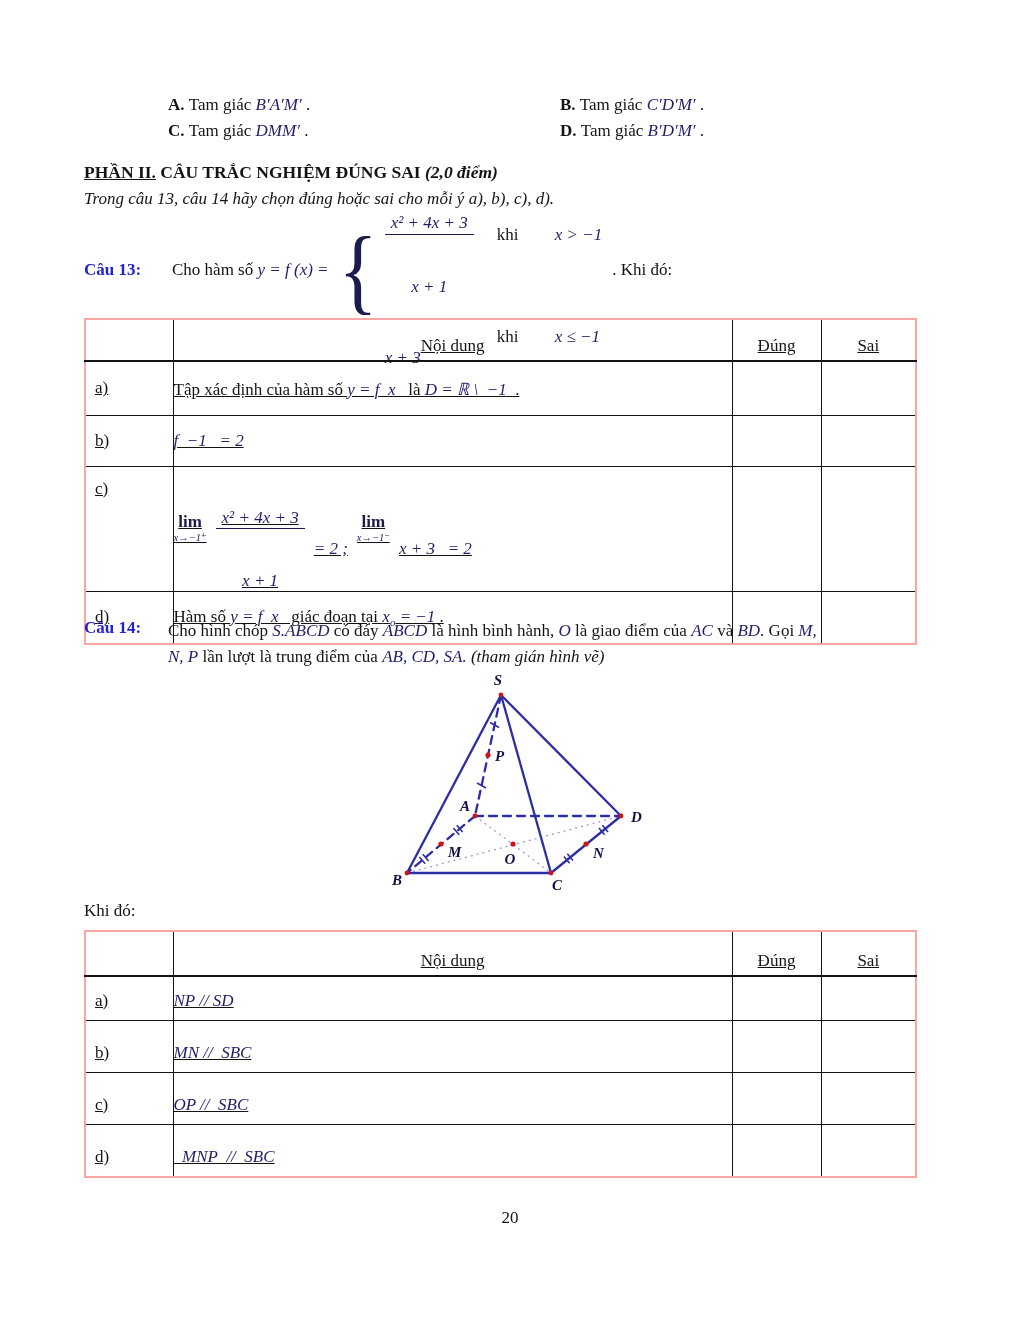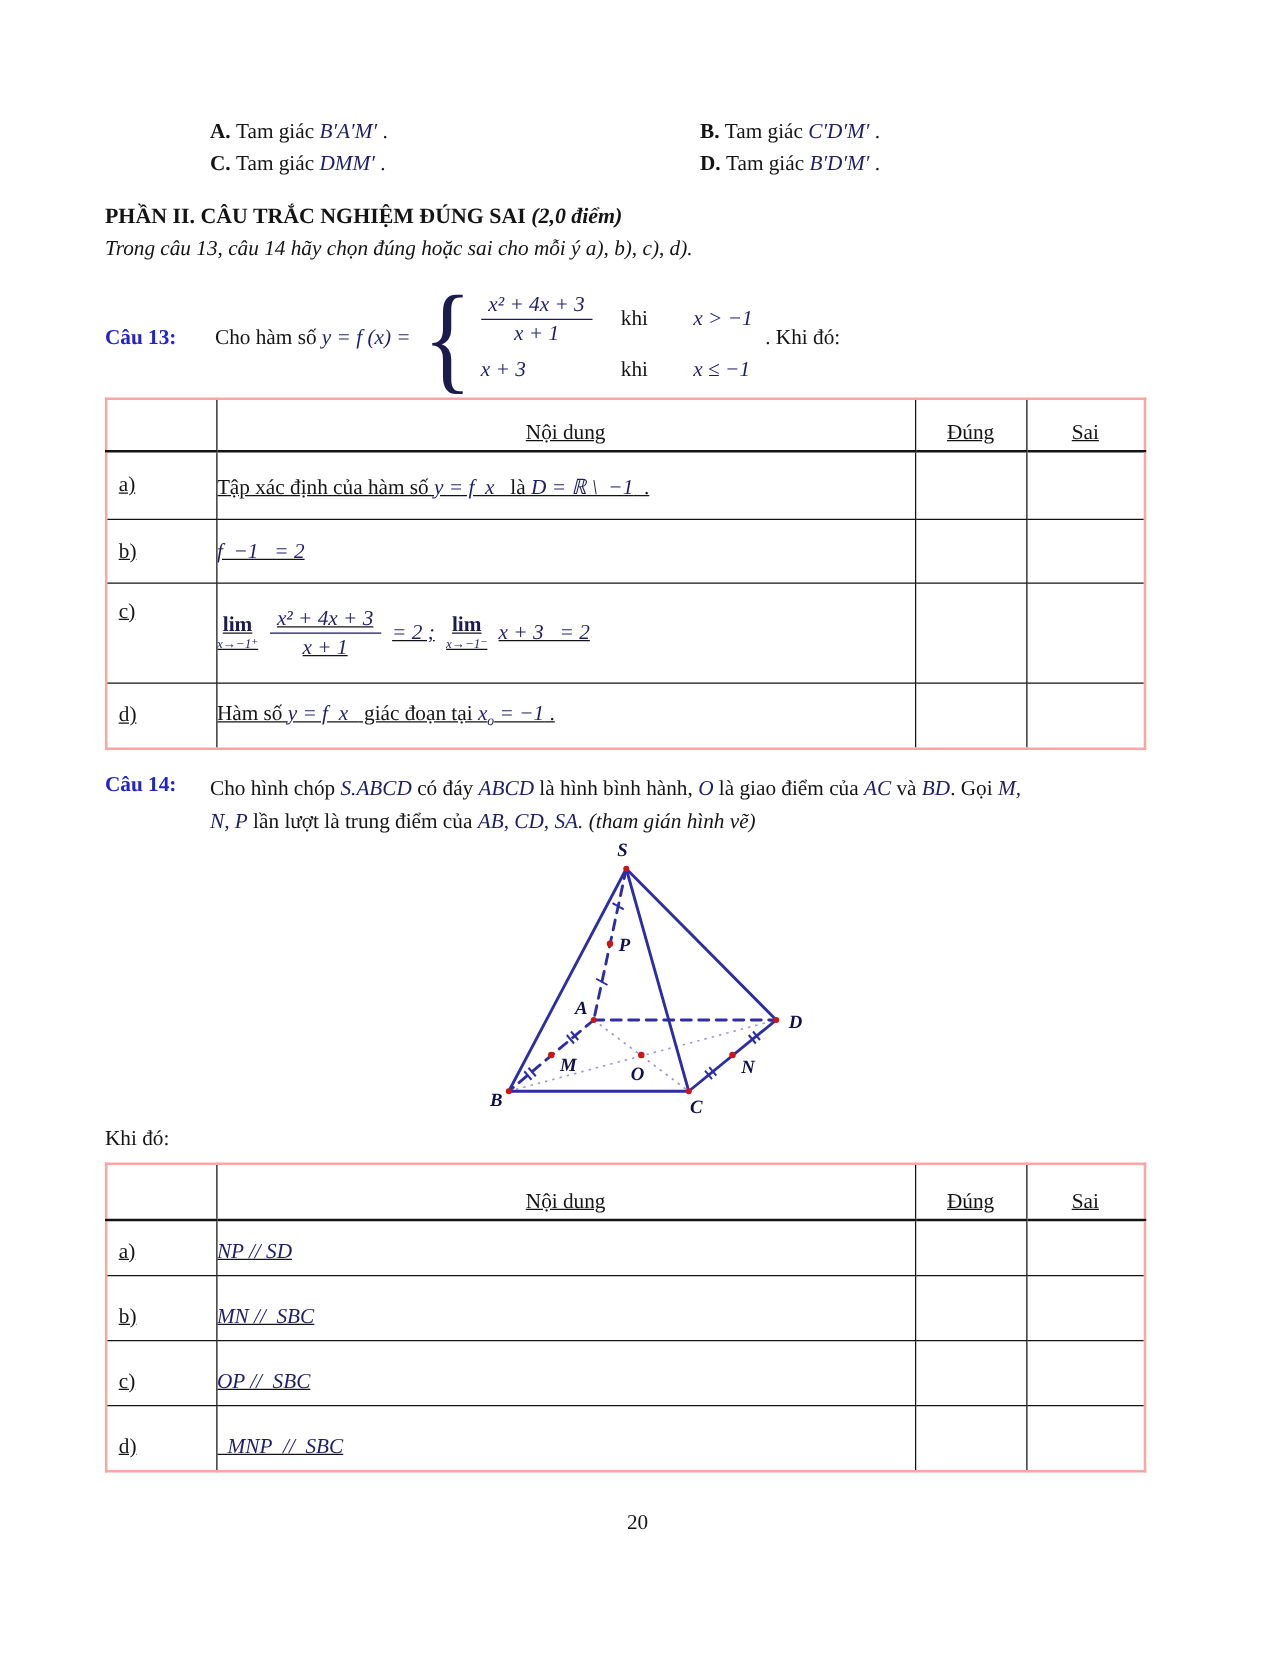--- a/index.html
+++ b/index.html
@@ -7,23 +7,23 @@
   body {
     width:1024px; height:1326px; position:relative;
     font-family:"Liberation Serif","DejaVu Serif",serif;
     color:#141414; font-size:17px;
   }
   .abs { position:absolute; }
 
   
   .seg-text  { font-style:normal; }
   .seg-itext { font-style:italic; }
-  .seg-math  { font-style:italic; color:var(--math_ink); }
+  .seg-math  { font-style:italic; color:var(--math_ink);margin-top:41px; }
   .seg-bold  { font-weight:bold; }
-  .seg-bu    { font-weight:bold; }
+  .seg-bu    { font-weight:bold; text-decoration:underline; }
   .seg-bi    { font-weight:bold; font-style:italic; }
   sub.seg-sub{ font-style:italic; color:var(--math_ink); font-size:11px; }
 
   .q-label { color:var(--accent_blue); font-weight:bold; }
   .italic  { font-style:italic; }
 
   
   .q13-row { display:flex; align-items:center; }
   .brace { font-size:96px; line-height:100px; font-weight:400; color:#1b1b4e;
            font-family:"Liberation Serif","DejaVu Serif",serif; margin:0 4px 0 6px; transform:scaleX(.85); }

